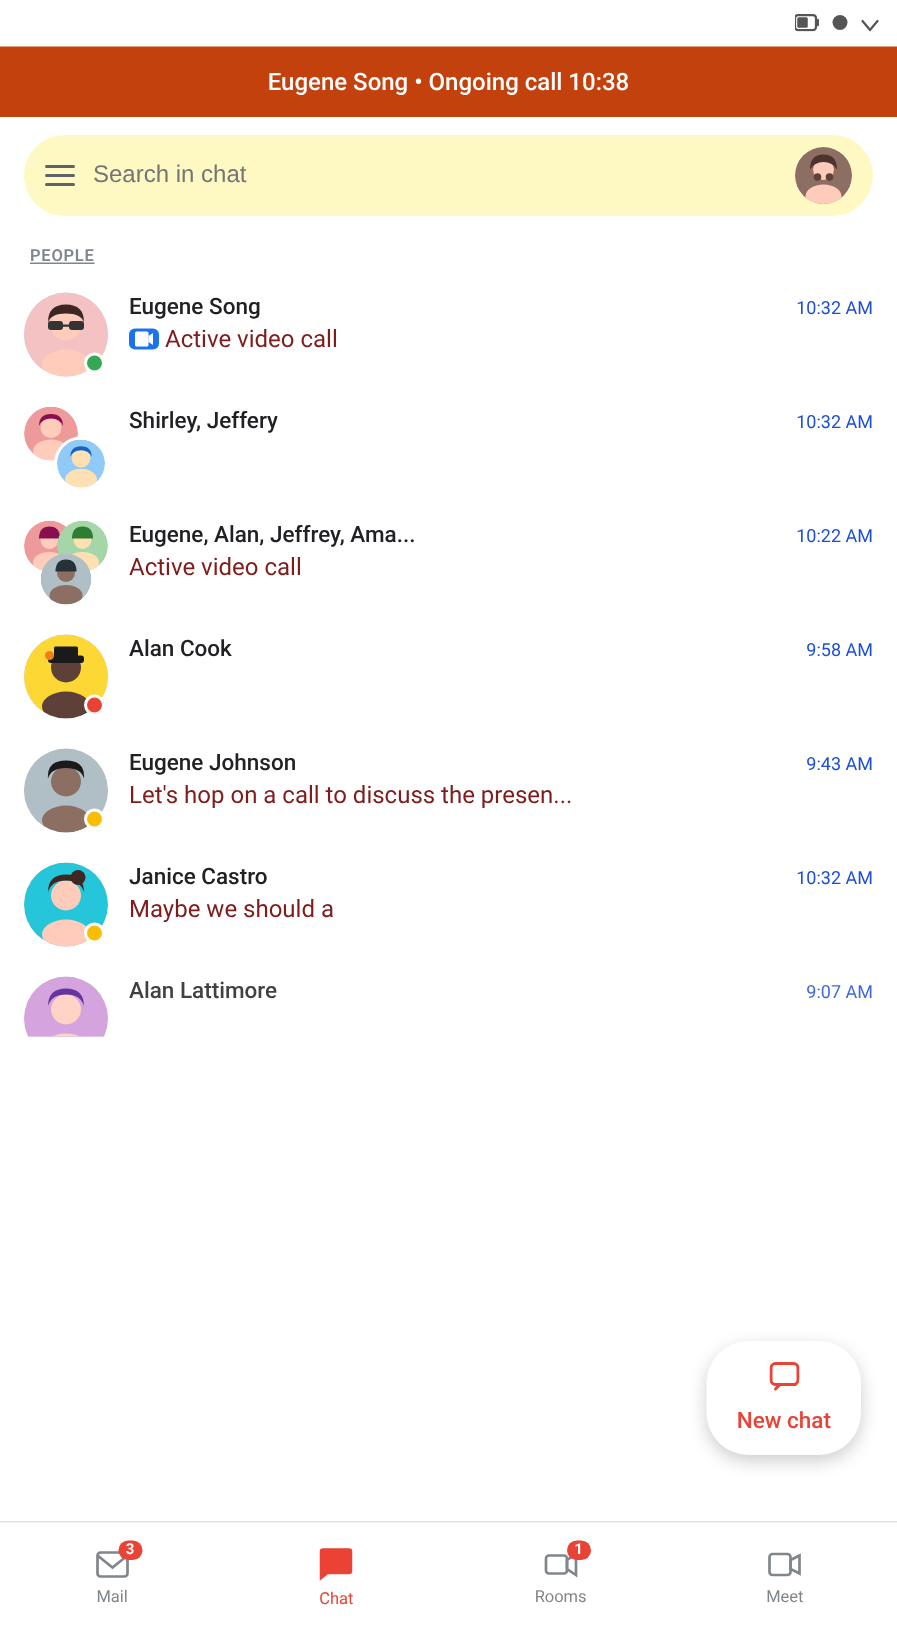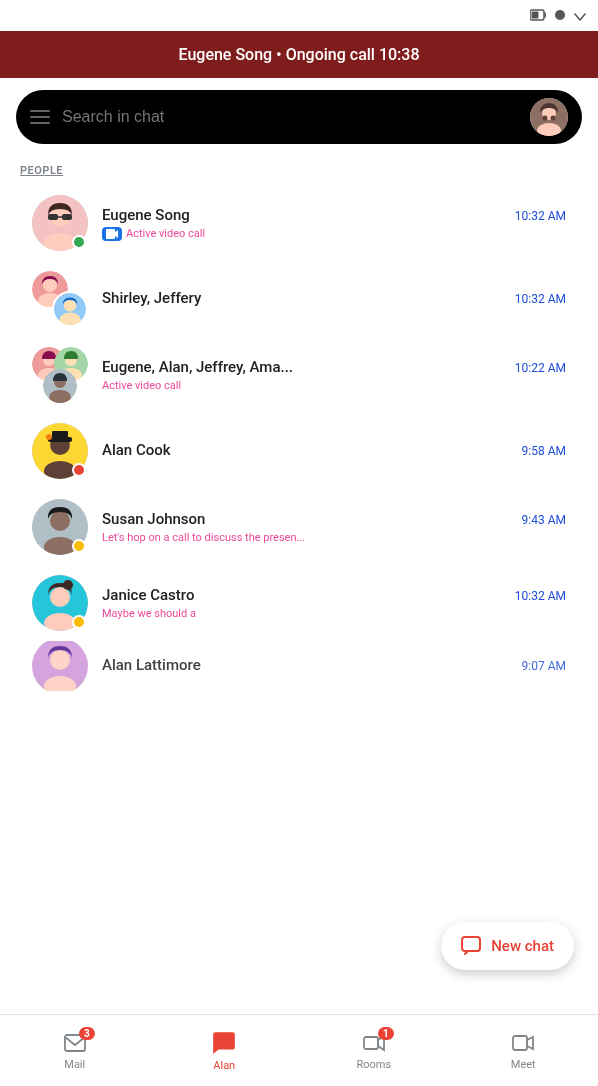--- a/index.html
+++ b/index.html
@@ -16,34 +16,34 @@
       display: flex;
       justify-content: flex-end;
       align-items: center;
       padding: 6px 12px;
       background: #fff;
       gap: 8px;
     }
 
     
     .call-banner {
-      background: #7f1d1d;
+      background: #c2410c;
       color: #fff;
       text-align: center;
       padding: 14px;
       font-size: 16px;
       font-weight: 500;
     }
 
     
     .search-bar {
       display: flex;
       align-items: center;
       margin: 12px 16px;
-      background: #000000;
+      background: #fef9c3;
       border-radius: 28px;
       padding: 8px 14px;
       gap: 12px;
     }
     .hamburger-icon {
       display: flex;
       flex-direction: column;
       gap: 4px;
       cursor: pointer;
     }
@@ -80,22 +80,21 @@
       color: #80868b;
       letter-spacing: 0.5px;
       text-decoration: underline;
     }
 
     
     .chat-list { padding: 4px 0; }
 
     .chat-item {
       display: flex;
-      align-items: center;
-      padding: 10px 32px;
+      padding: 10px 16px;
       cursor: pointer;
       gap: 14px;
       position: relative;
     }
 
     .avatar-wrap {
       position: relative;
       flex-shrink: 0;
       width: 56px;
       height: 56px;
@@ -193,22 +192,22 @@
       overflow: hidden;
       text-overflow: ellipsis;
     }
     .chat-time {
       font-size: 12px;
       color: #1d4ed8;
       flex-shrink: 0;
       margin-left: 8px;
     }
     .chat-preview {
-      font-size: 11px;
-      color: #ec4899;
+      font-size: 16px;
+      color: #7f1d1d;
       white-space: nowrap;
       overflow: hidden;
       text-overflow: ellipsis;
       display: flex;
       align-items: center;
       gap: 4px;
     }
     .video-badge {
       display: inline-flex;
       align-items: center;
@@ -233,20 +232,21 @@
       align-items: center;
       background: #fff;
       border-radius: 28px;
       padding: 14px 20px;
       gap: 10px;
       box-shadow: 0 4px 12px rgba(0,0,0,0.2);
       cursor: pointer;
       font-size: 15px;
       font-weight: 500;
       color: #ea4335;
+      flex-direction: column;
     }
 
     
     .bottom-nav {
       position: fixed;
       bottom: 0;
       left: 0;
       width: 598px;
       height: 72px;
       background: #fff;
@@ -475,21 +475,21 @@
           <circle cx="28" cy="28" r="28" fill="#b0bec5"></circle>
           <circle cx="28" cy="22" r="10" fill="#8d6e63"></circle>
           <ellipse cx="28" cy="48" rx="16" ry="10" fill="#8d6e63"></ellipse>
           <path d="M16 20 Q15 8 28 8 Q41 8 40 20 Q38 13 28 13 Q18 13 16 20Z" fill="#1a1a1a"></path>
         </svg>
       </div>
       <div class="status-dot away"></div>
     </div>
     <div class="chat-content">
       <div class="chat-header-row">
-        <span class="chat-name">Susan Johnson</span>
+        <span class="chat-name">Eugene Johnson</span>
         <span class="chat-time">9:43 AM</span>
       </div>
       <div class="chat-preview">
         <span>Let's hop on a call to discuss the presen...</span>
       </div>
     </div>
   </div>
 
   <div class="chat-item">
     <div class="avatar-wrap">
@@ -559,21 +559,21 @@
     </div>
     <span class="nav-label">Mail</span>
   </div>
 
   <div class="nav-item">
     <div class="nav-icon-wrap">
       <svg width="26" height="26" viewBox="0 0 24 24" fill="#ea4335" xmlns="http://www.w3.org/2000/svg">
         <path d="M4 2h16a2 2 0 012 2v12a2 2 0 01-2 2H7l-5 4V4a2 2 0 012-2z"></path>
       </svg>
     </div>
-    <span class="nav-label active">Alan</span>
+    <span class="nav-label active">Chat</span>
   </div>
 
   <div class="nav-item">
     <div class="nav-icon-wrap">
       <svg width="24" height="24" viewBox="0 0 24 24" fill="none" xmlns="http://www.w3.org/2000/svg">
         <rect x="2" y="6" width="14" height="12" rx="2" fill="none" stroke="#80868b" stroke-width="1.8"></rect>
         <path d="M16 9l6-4v14l-6-4V9z" fill="none" stroke="#80868b" stroke-width="1.8"></path>
       </svg>
       <span class="badge">1</span>
     </div>

